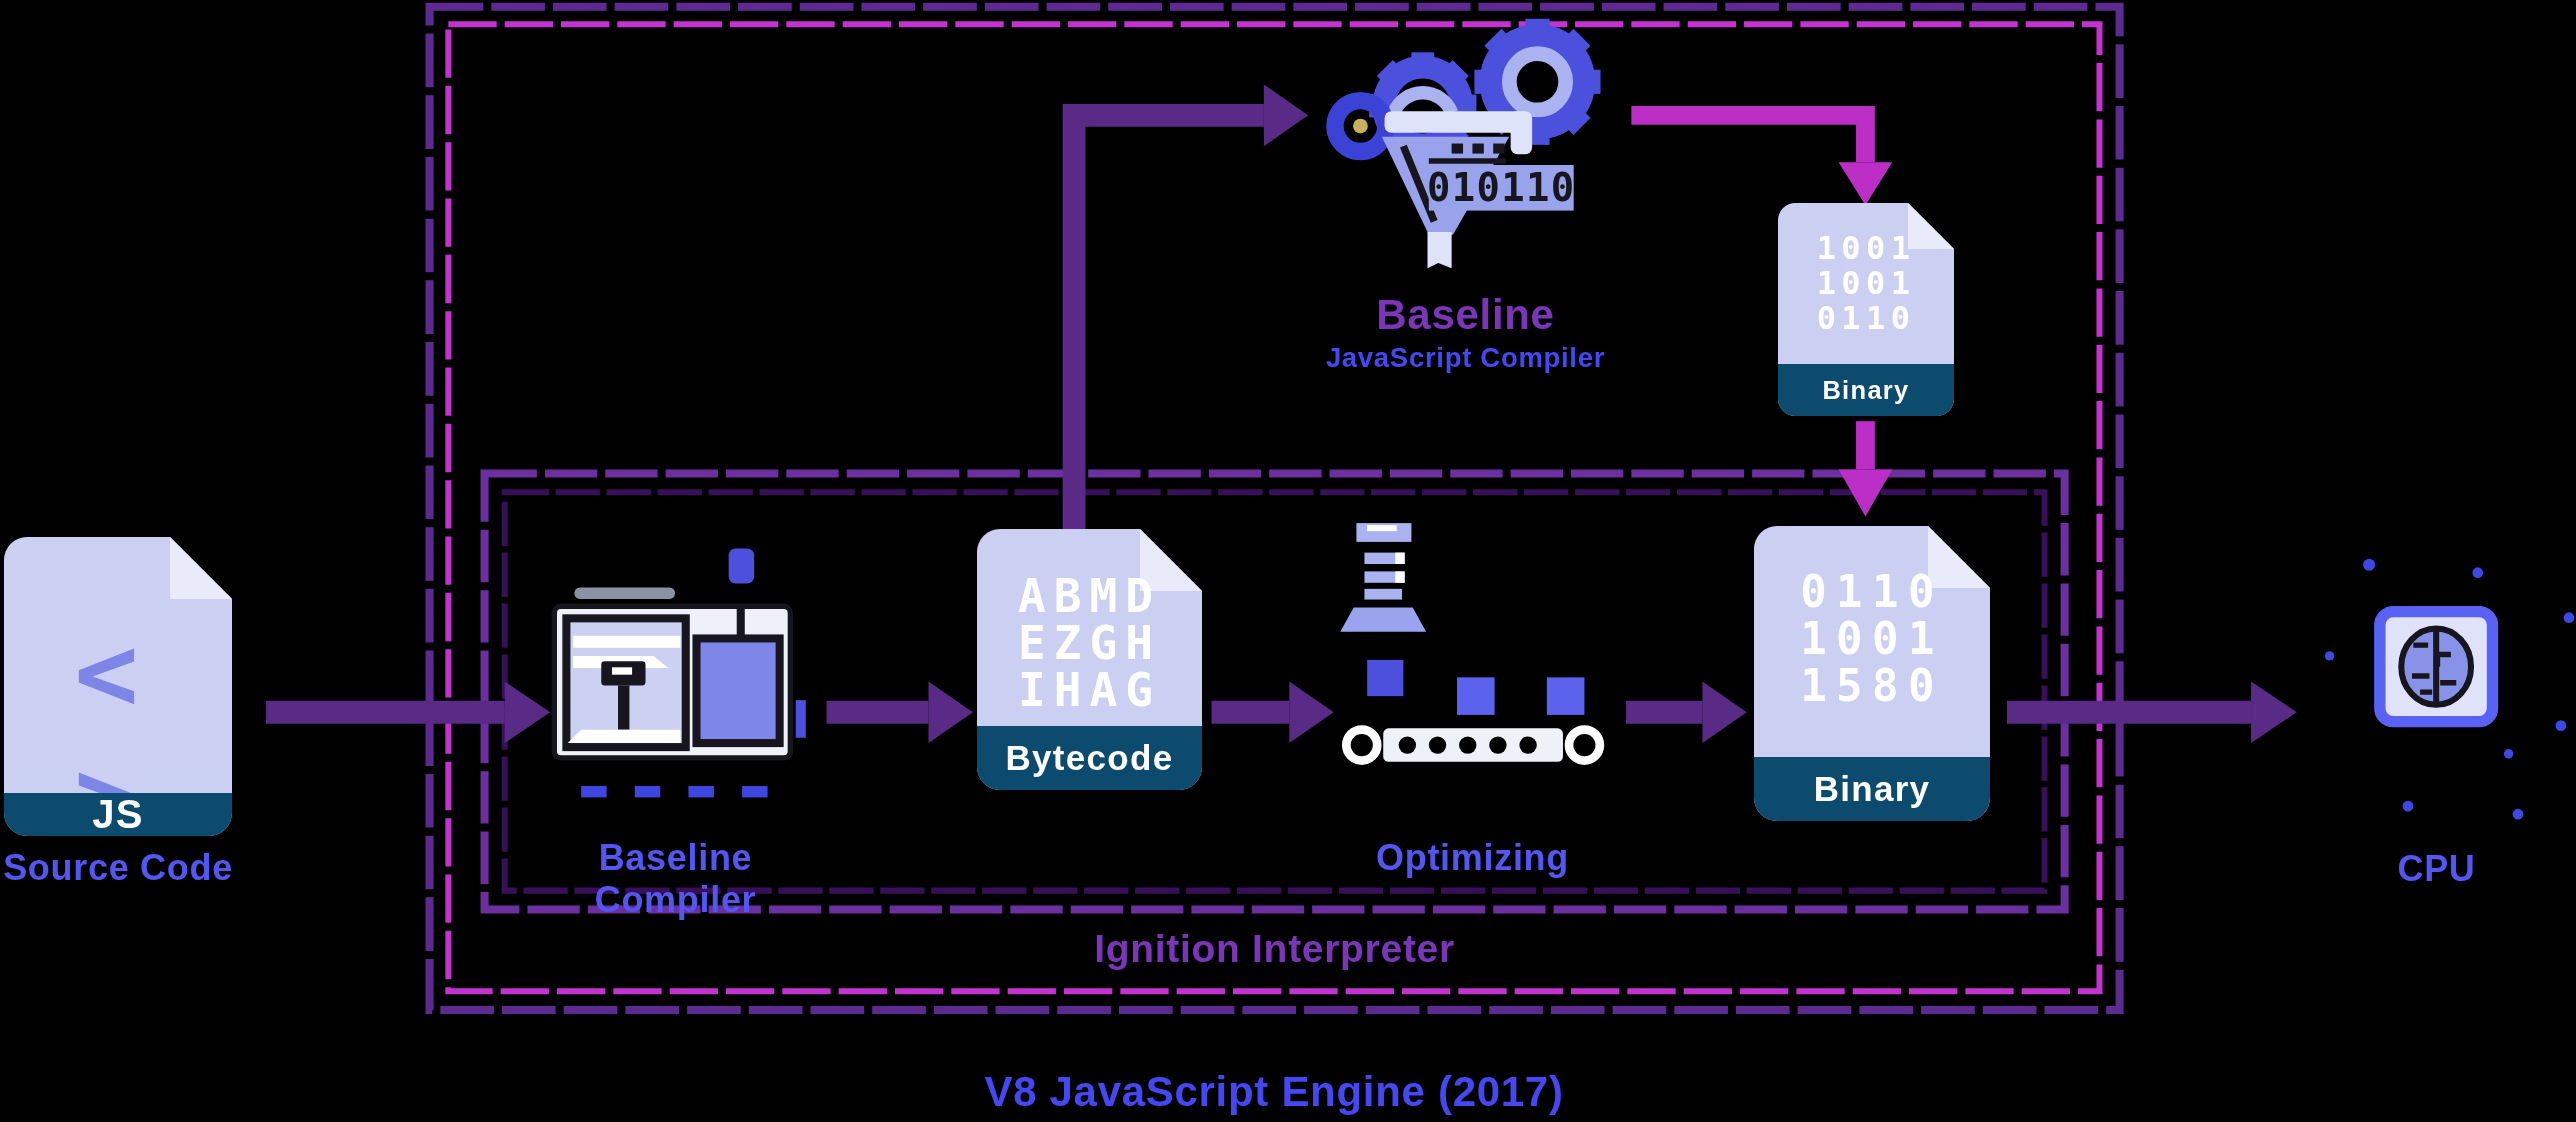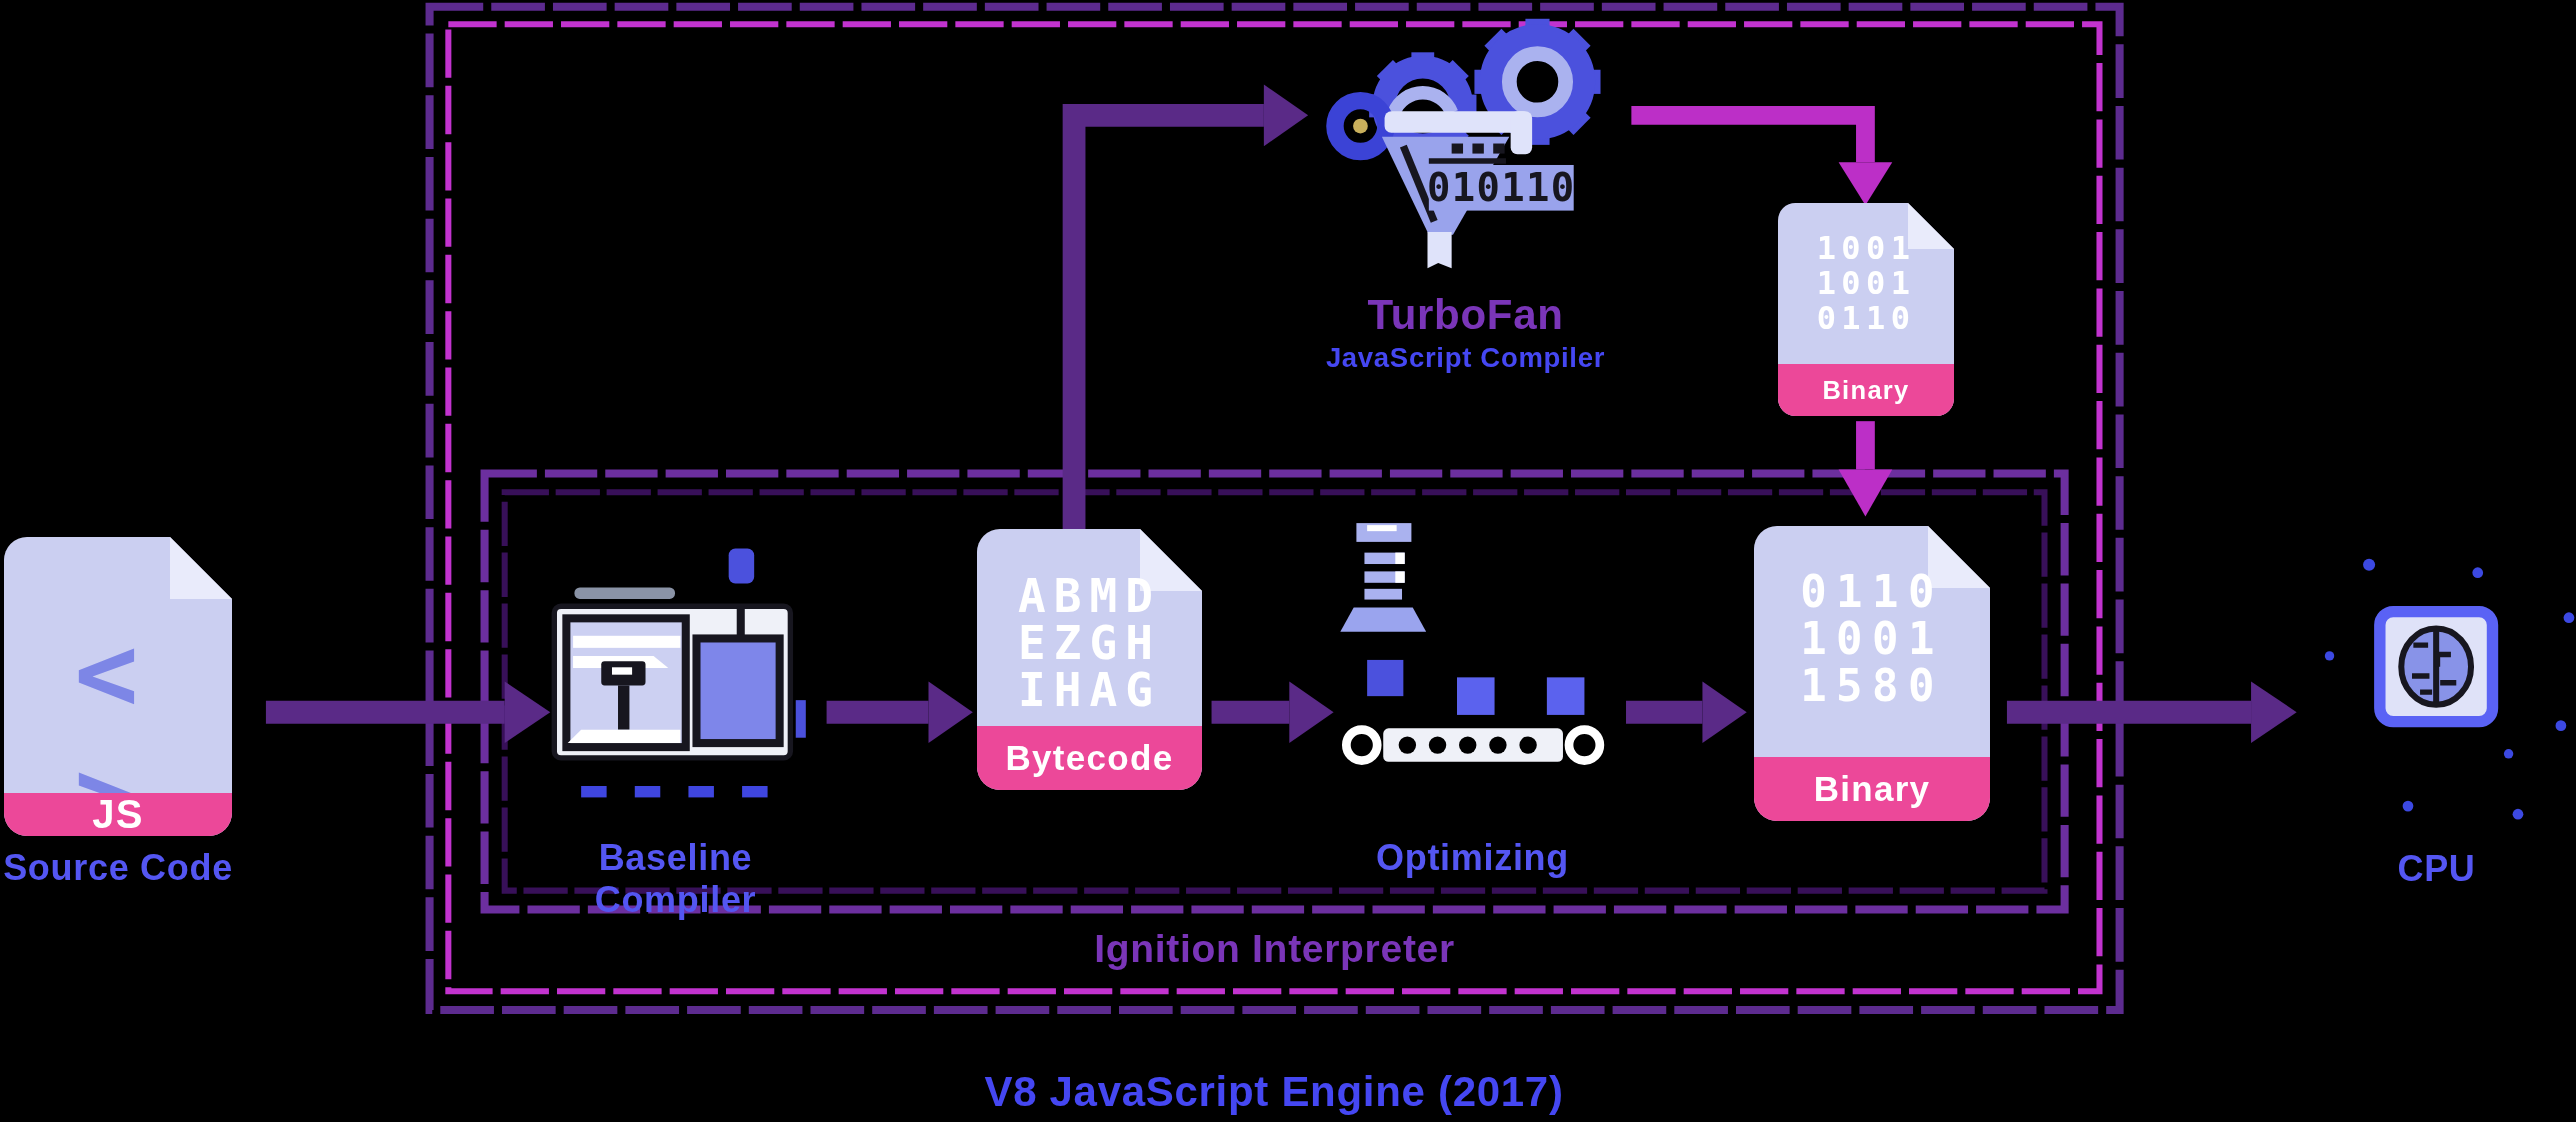--- a/index.html
+++ b/index.html
@@ -19,21 +19,21 @@
     position:absolute;top:0;right:0;width:62px;height:62px;background:#e9ebfb;
     clip-path:polygon(0 0, 100% 100%, 0 100%);
   }
   .file-fold.small{width:46px;height:46px;}
   .file-content{
     position:absolute;left:0;right:0;text-align:center;
     font-family:"DejaVu Sans Mono",monospace;font-weight:bold;color:#ffffff;
   }
   .file-content div{white-space:pre;}
   .file-band{
-    position:absolute;left:0;right:0;bottom:0;background:#ec4899;
+    position:absolute;left:0;right:0;bottom:0;background:#0c4a6e;
     border-radius:0 0 23px 23px;color:#ffffff;font-weight:bold;
     display:flex;align-items:center;justify-content:center;
     font-family:"Liberation Sans",sans-serif;letter-spacing:1.3px;
   }
   .file-band.small{border-radius:0 0 17.4px 17.4px;}
   .glyph-chevrons{
     position:absolute;left:0;right:0;text-align:center;
     font-family:"DejaVu Sans Mono",monospace;font-weight:bold;color:#7d86e6;
   }
   .caption{
@@ -242,21 +242,21 @@
     <div class="file-body small"></div>
     <div class="file-fold small"></div>
     <div class="file-content" style="top:28px;font-size:32px;line-height:35px;letter-spacing:5.4px;">
       <div>1001</div>
       <div>1001</div>
       <div>0110</div>
     </div>
     <div class="file-band small" style="height:52px;font-size:25.5px;">Binary</div>
   </div>
 
-  <div class="caption cap-purple" style="left:1318px;top:291px;width:295px;font-size:42px;">TurboFan</div>
+  <div class="caption cap-purple" style="left:1318px;top:291px;width:295px;font-size:42px;">Baseline</div>
   <div class="caption cap-title" style="left:1318px;top:342px;width:295px;font-size:27.5px;">JavaScript Compiler</div>
 
   <div class="caption cap-purple" style="left:939px;top:927px;width:671px;font-size:39px;">Ignition Interpreter</div>
 
   <div class="caption cap-blue" style="left:2368px;top:848px;width:137px;font-size:36px;">CPU</div>
 
   <div class="caption cap-title" style="left:932px;top:1068px;width:684px;font-size:42px;">V8 JavaScript Engine (2017)</div>
 
 </div>
 

